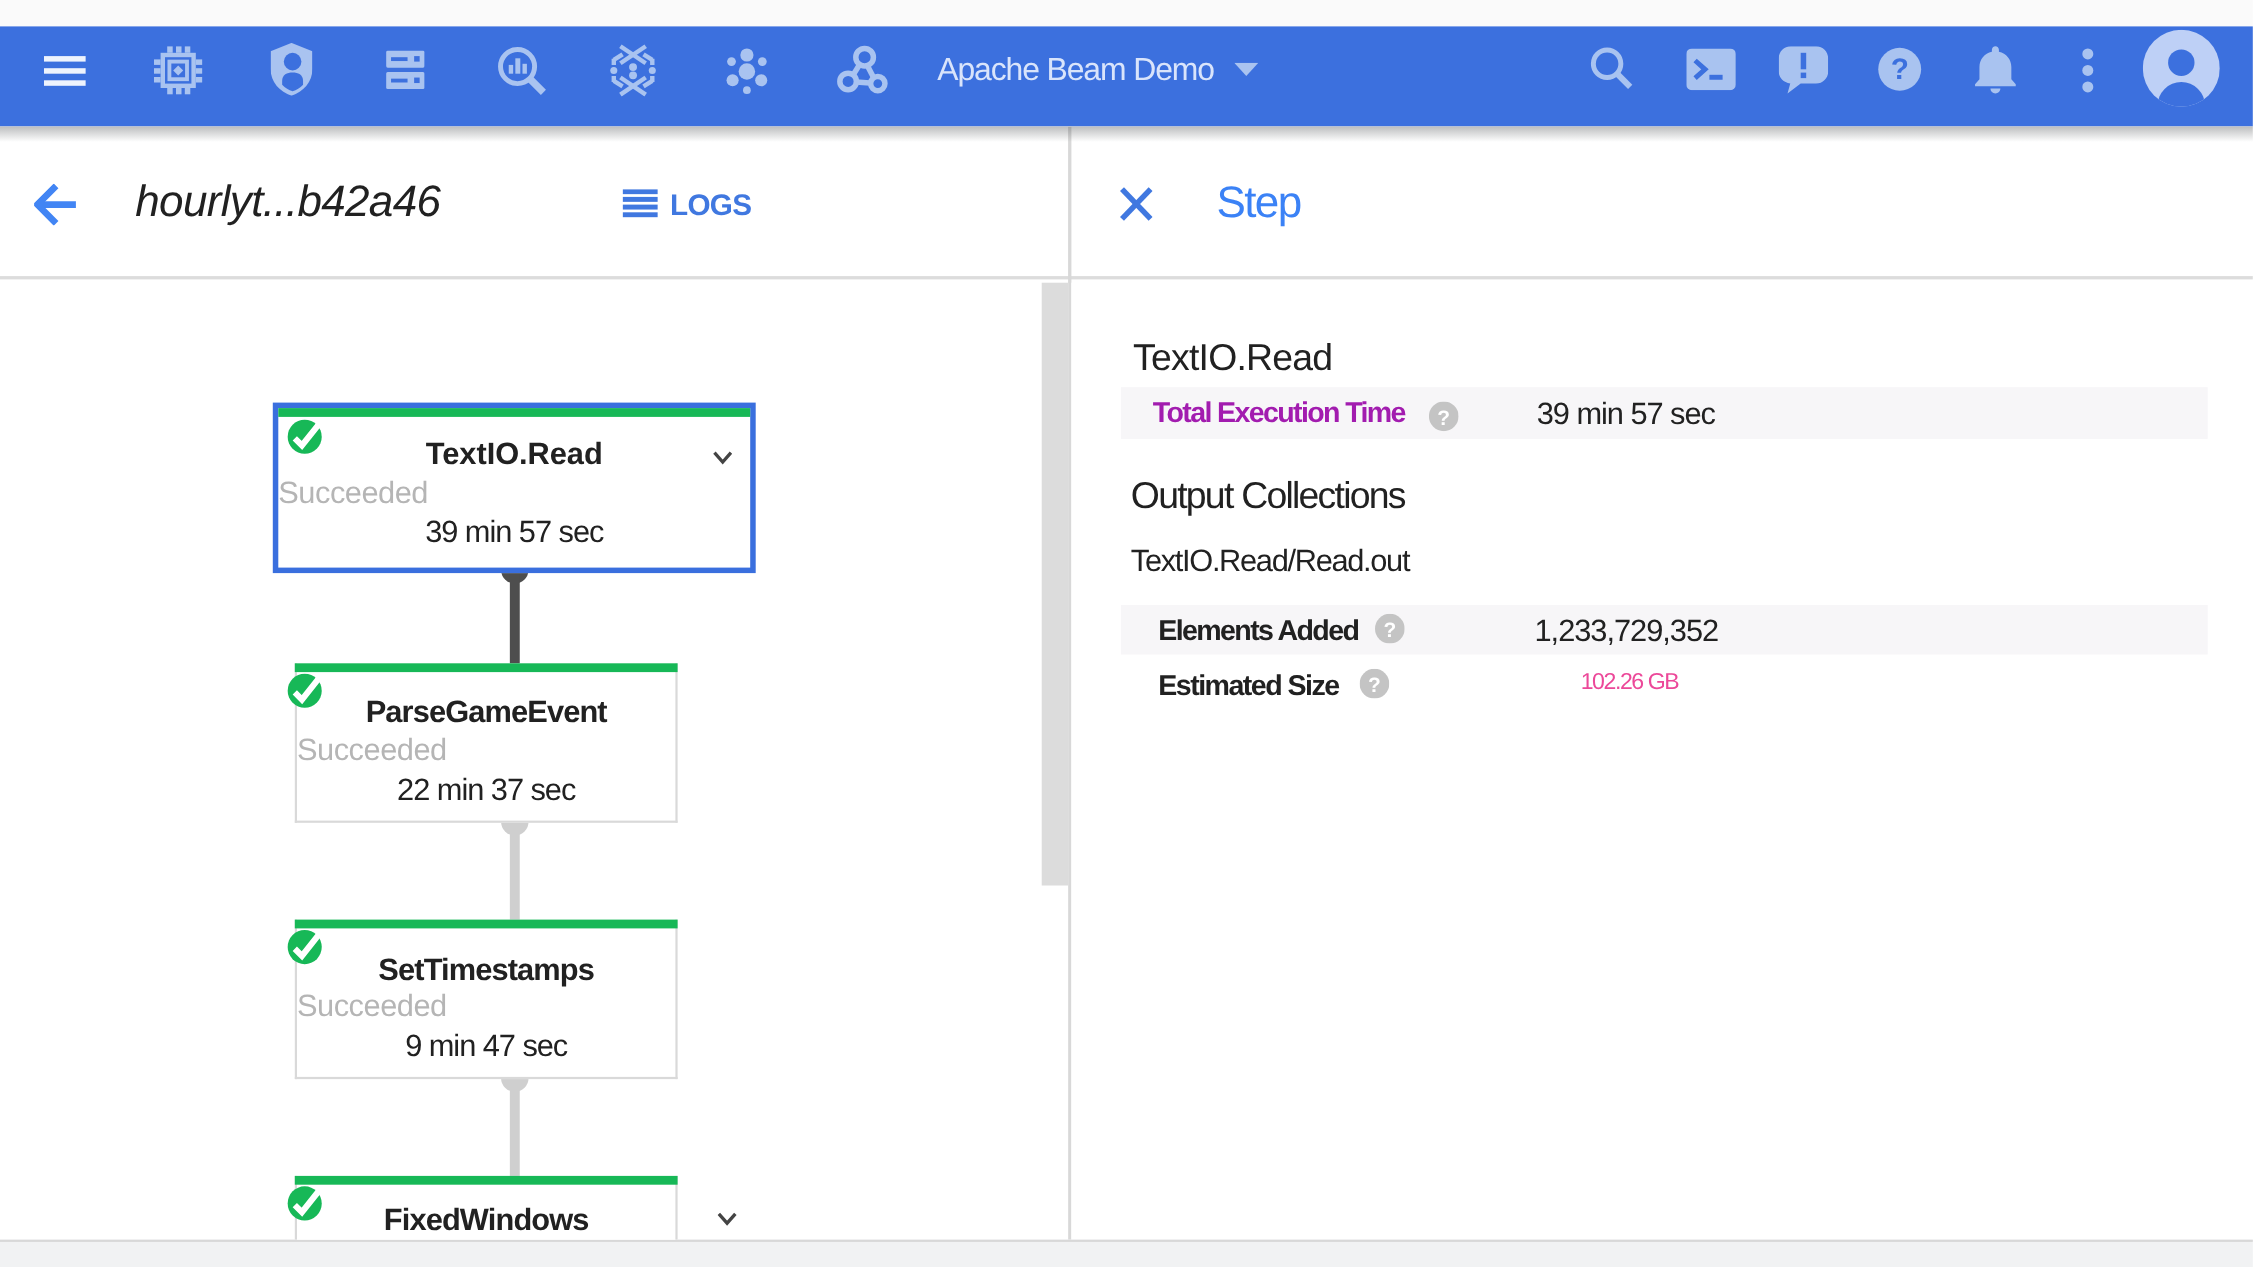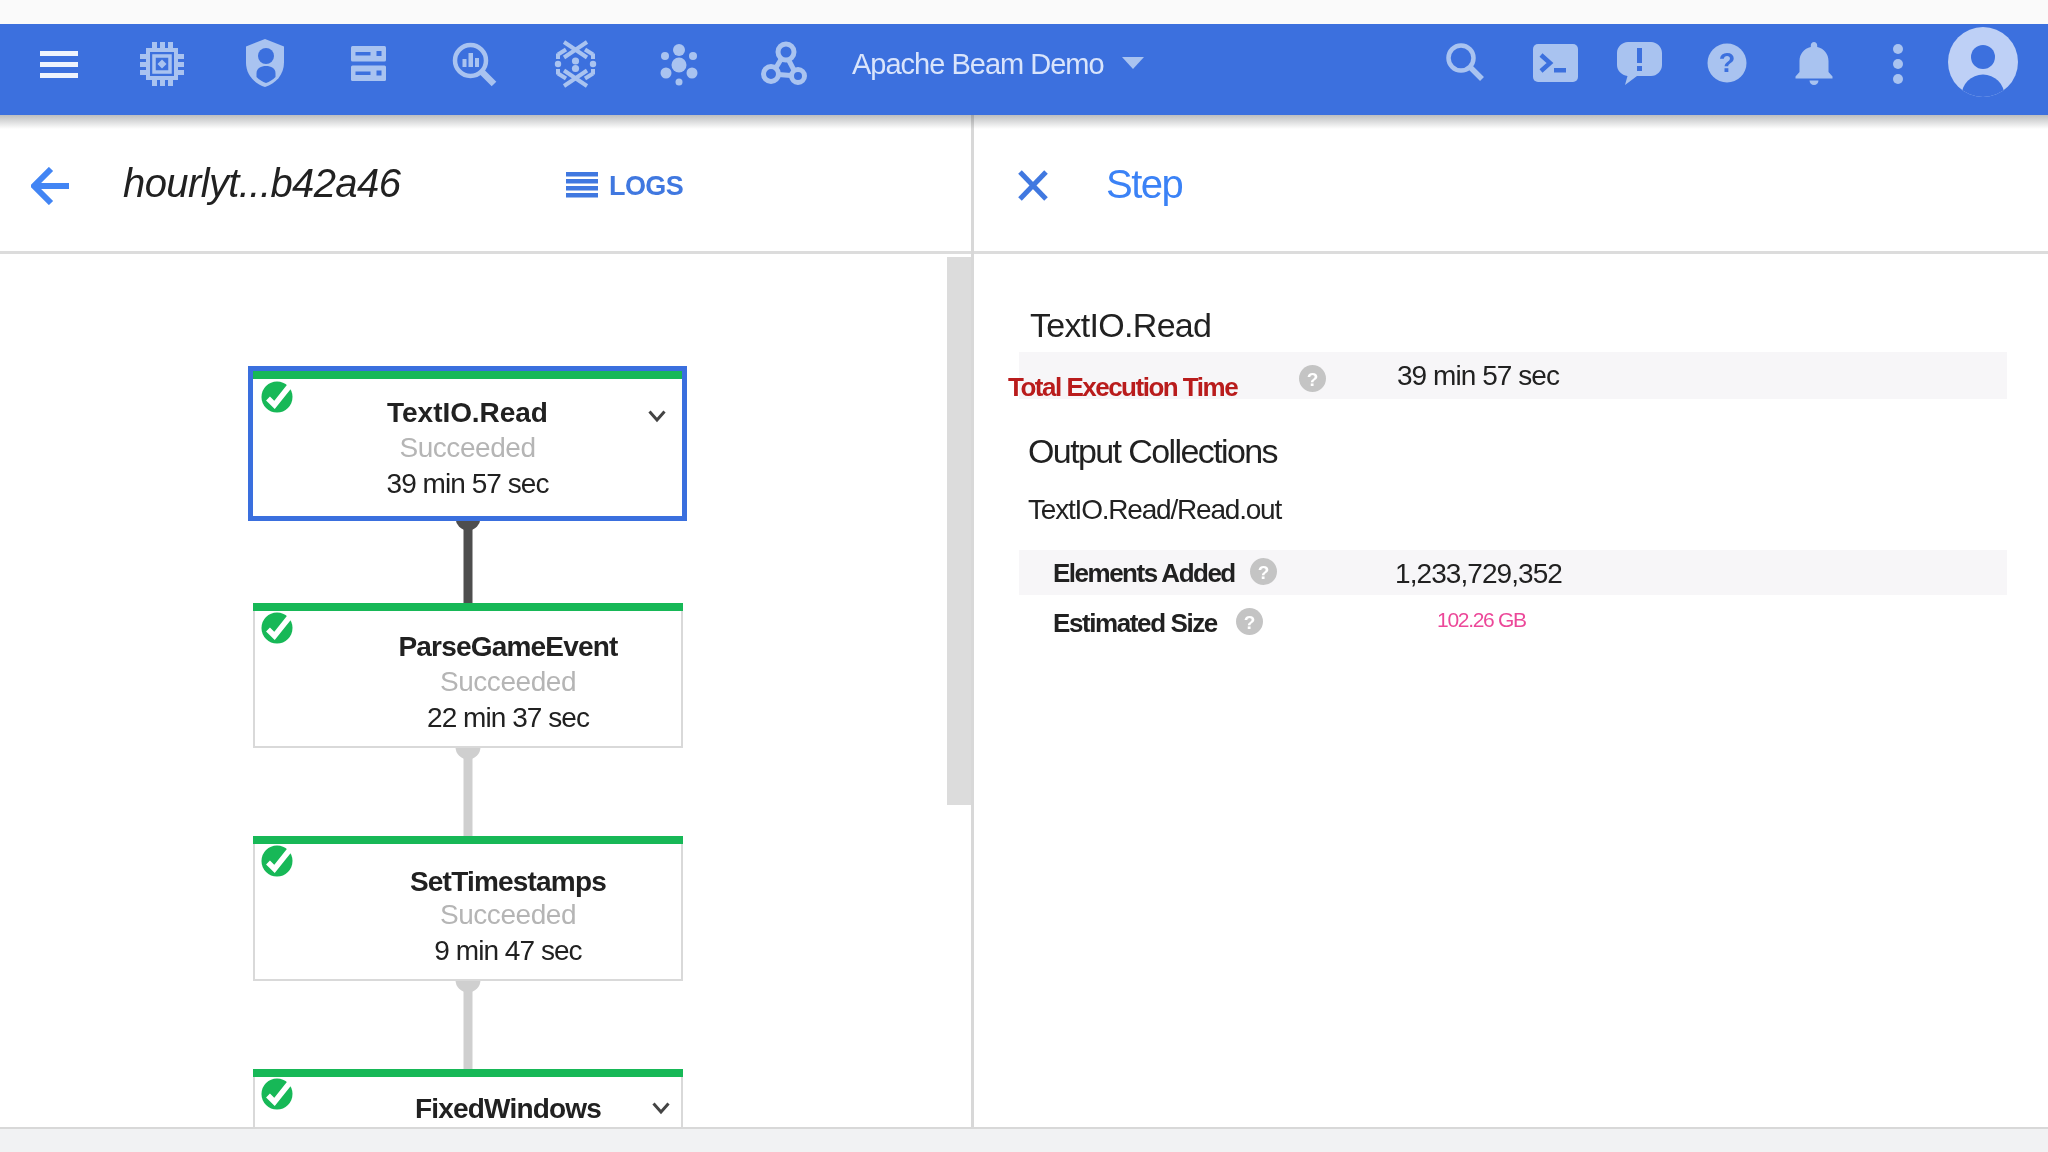--- a/index.html
+++ b/index.html
@@ -20,27 +20,27 @@
   #steptxt { color:#3b82f6; font-size:40px; letter-spacing:-1.5px; }
   
   #leftpanel { left:0; top:257px; width:971px; height:870px; background:#fff; }
   #vdivider { left:971px; top:115px; width:3px; height:1012px; background:#d8d8d8; }
   #rightpanel { left:974px; top:257px; width:1074px; height:870px; background:#fff; }
   #bottomstrip { left:0; top:1127px; width:2048px; height:25px; background:#f1f2f3;
     border-top:2px solid #d8d8d8; }
   
   #sbthumb { left:947px; top:257px; width:24px; height:548px; background:#dcdcdc; }
   
-  .node { position:absolute; left:253px; width:430px; background:#fff;
-    border:2px solid #d9d9d9; border-top:none;padding-left:40px; }
+  .node { position:absolute; left:268px; width:348px; background:#fff;
+    border:2px solid #d9d9d9; border-top:none; }
   .gbar  { position:absolute; left:-2px; top:0; width:calc(100% + 4px); height:8px; background:#17b857; }
   .gbars { position:absolute; left:0; top:0; width:100%; height:8px; background:#17b857; }
   .ntitle { position:absolute; width:100%; text-align:center; font-weight:bold;
     font-size:28px; color:#212121; letter-spacing:-0.8px; }
-  .nsub { position:absolute; width:100%; text-align:center; font-size:28px; color:#b5b5b5; letter-spacing:-0.45px; }
+  .nsub { position:absolute; width:100%; text-align:left; font-size:28px; color:#b5b5b5; letter-spacing:-0.45px; }
   .ntime { position:absolute; width:100%; text-align:center; font-size:28px; color:#212121; letter-spacing:-0.95px; }
   .conn { position:absolute; }
 </style>
 </head>
 <body>
 <div class="abs" id="topstrip"></div>
 <div class="abs" id="bluebar"></div>
 <div class="abs" id="barshadow"></div>
 <div class="abs" id="header"></div>
 <div class="abs" id="vdivider"></div>
@@ -266,21 +266,21 @@
 <svg class="abs" style="left:261px;top:1078px" width="34" height="34">
   <circle cx="16" cy="16" r="15.5" fill="#17b857"></circle>
   <path d="M7 17.5 L13.5 24 L29 4.5" stroke="#fff" stroke-width="5.5" fill="none"></path>
 </svg>
 <svg class="abs" style="left:652px;top:1102px" width="18" height="13">
   <polyline points="1.5,1.5 9,10 16.5,1.5" stroke="#444" stroke-width="3" fill="none"></polyline>
 </svg>
 
 <div class="abs" style="left:1030px;top:306px;font-size:34px;letter-spacing:-0.7px;color:#212121;">TextIO.Read</div>
 <div class="abs" style="left:1019px;top:352px;width:988px;height:47px;background:#f7f6f8;"></div>
-<div class="abs" style="left:1008px;top:360px;font-size:26px;letter-spacing:-1.5px;font-weight:bold;color:#b91c1c;margin-top:12px;">Total Execution Time</div>
+<div class="abs" style="left:1048px;top:360px;font-size:26px;letter-spacing:-1.5px;font-weight:bold;color:#a21caf;">Total Execution Time</div>
 <svg class="abs" style="left:1299px;top:365px" width="27" height="27">
   <circle cx="13.5" cy="13.5" r="13.5" fill="#c4c4c4"></circle>
   <text x="13.5" y="21" text-anchor="middle" font-size="19" font-weight="bold" fill="#fff" font-family="Liberation Sans">?</text>
 </svg>
 <div class="abs" style="left:1397px;top:360px;font-size:28px;letter-spacing:-0.95px;color:#212121;">39 min 57 sec</div>
 <div class="abs" style="left:1028px;top:432px;font-size:34px;letter-spacing:-1.6px;color:#212121;">Output Collections</div>
 <div class="abs" style="left:1028px;top:494px;font-size:28px;letter-spacing:-1.2px;color:#212121;">TextIO.Read/Read.out</div>
 <div class="abs" style="left:1019px;top:550px;width:988px;height:45px;background:#f7f6f8;"></div>
 <div class="abs" style="left:1053px;top:558px;font-size:26px;letter-spacing:-1.5px;font-weight:bold;color:#212121;">Elements Added</div>
 <svg class="abs" style="left:1250px;top:558px" width="27" height="27">

